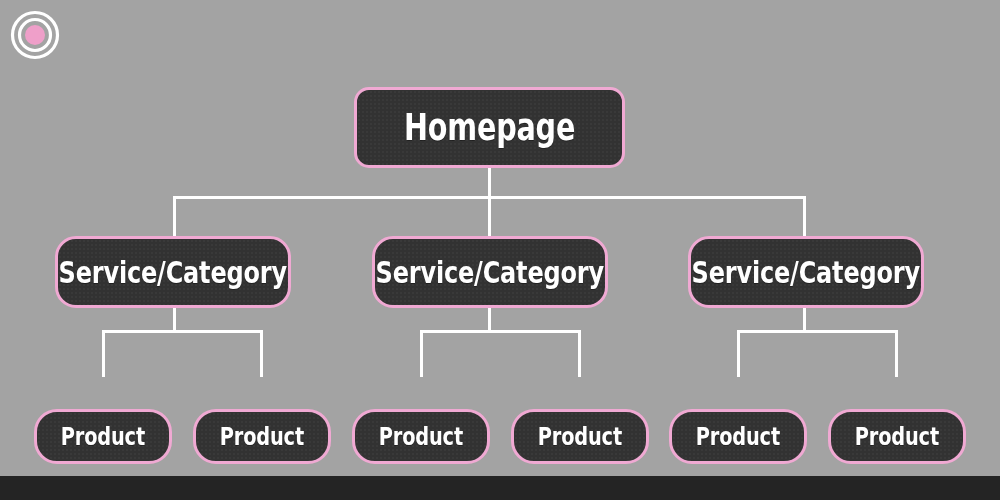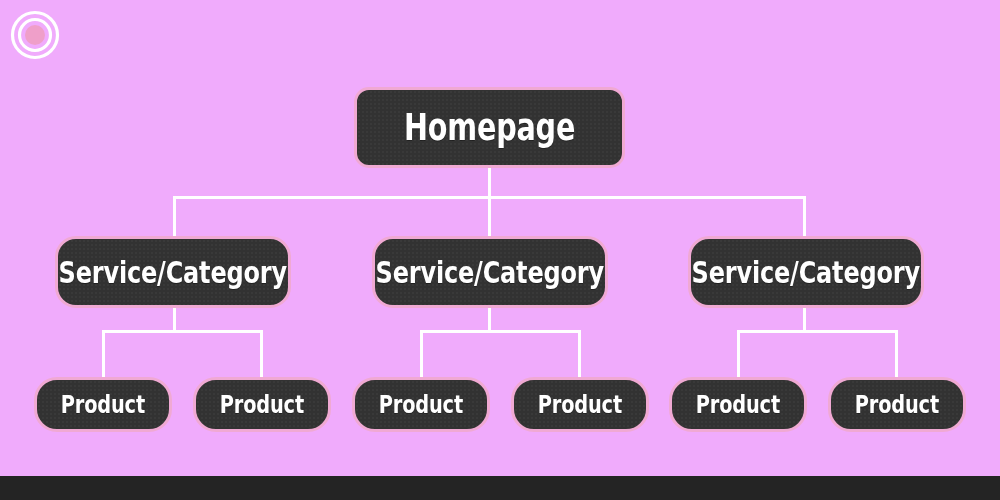--- a/index.html
+++ b/index.html
@@ -11,21 +11,21 @@
     width: 1000px;
     height: 500px;
     background: #242424;
     font-family: "Liberation Sans", sans-serif;
     overflow: hidden;
   }
   #canvas {
     position: relative;
     width: 1000px;
     height: 476px;
-    background: #f0abfc;
+    background: #a3a3a3;
   }
 
   
   #logo {
     position: absolute;
     left: 10px;
     top: 10px;
     width: 50px;
     height: 50px;
   }
@@ -77,20 +77,21 @@
 
   .node.level-service {
     border-radius: 21px;
   }
   .node.level-service .node-label {
     font-size: 31px;
   }
 
   .node.level-product {
     border-radius: 23px;
+    margin-top: 32px;
   }
   .node.level-product .node-label {
     font-size: 25px;
   }
 </style>
 </head>
 <body style="background: rgb(36, 36, 36);">
 
 <div id="canvas">
 

